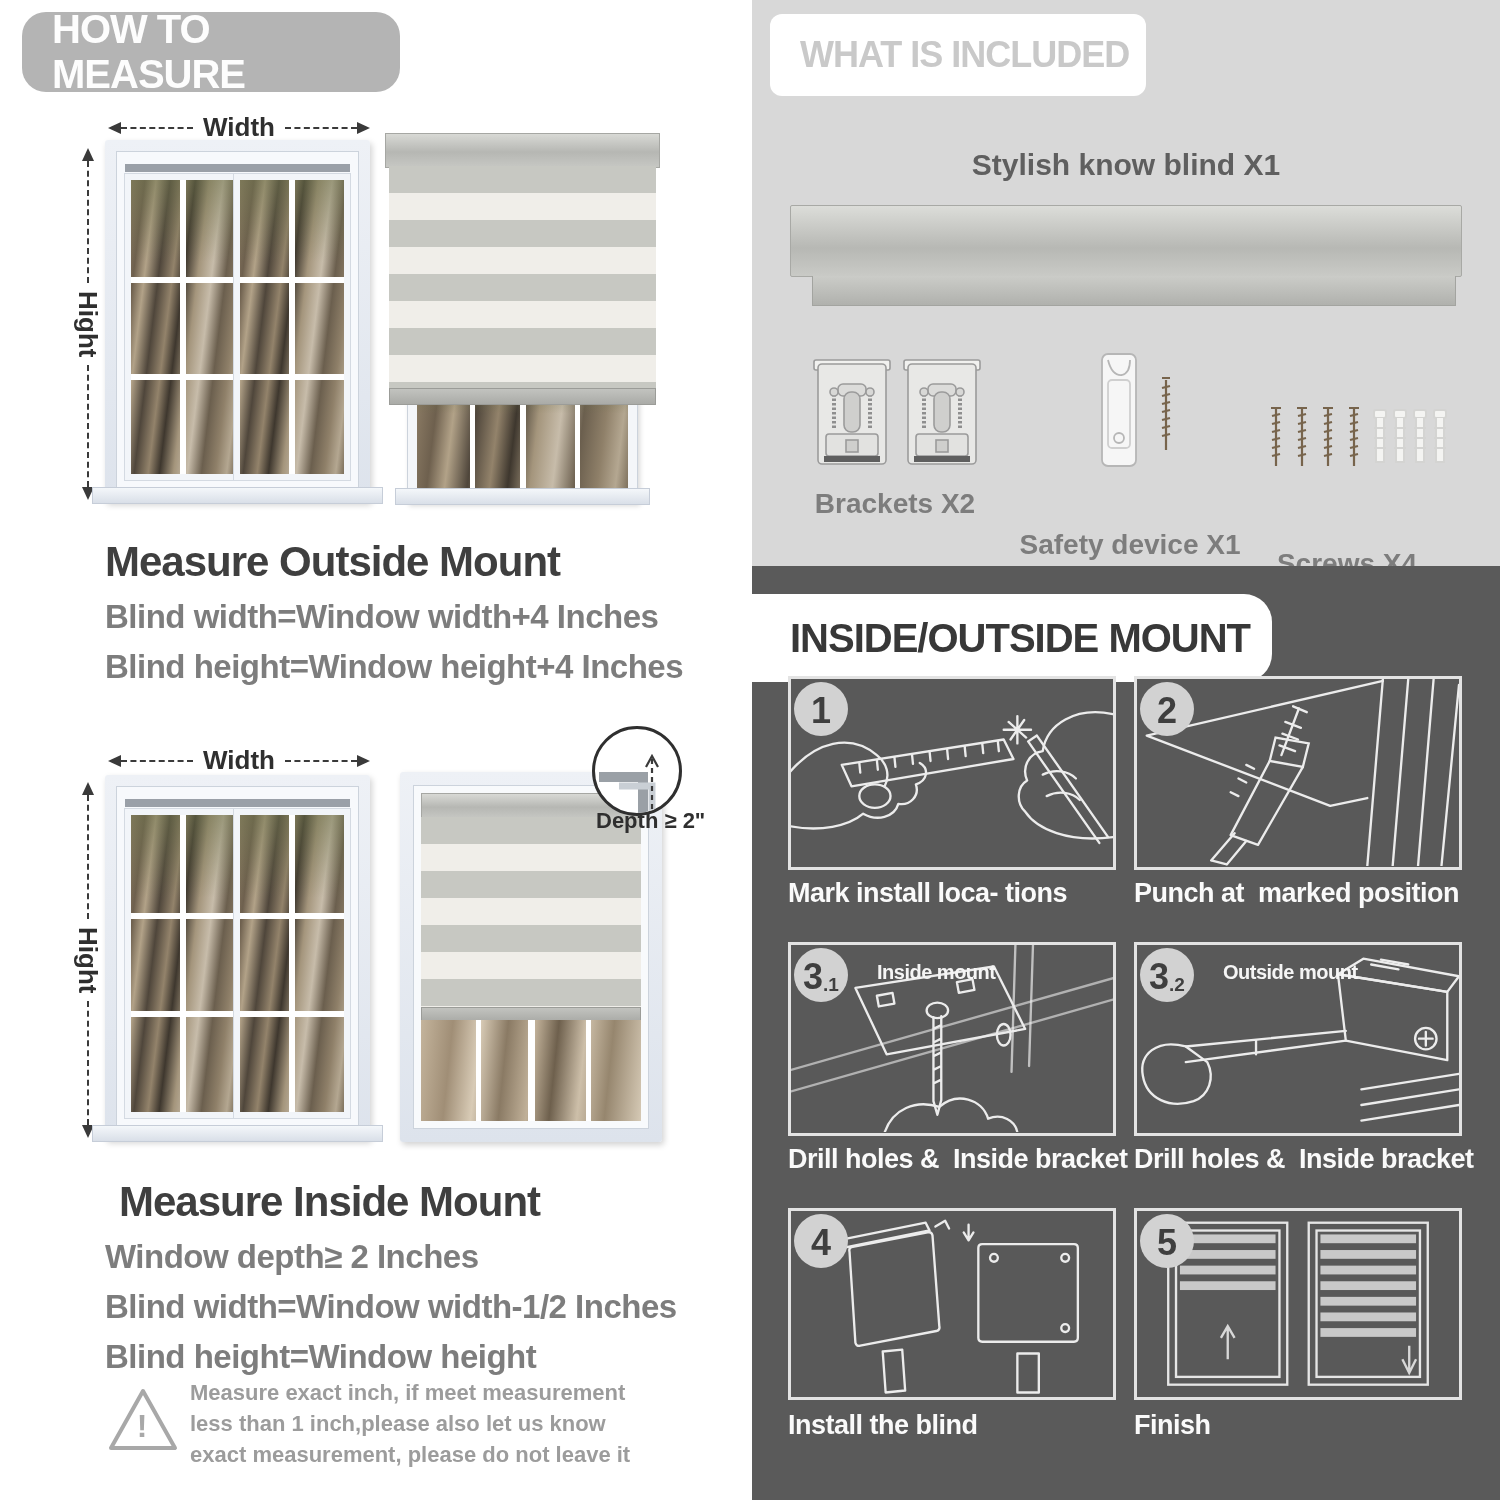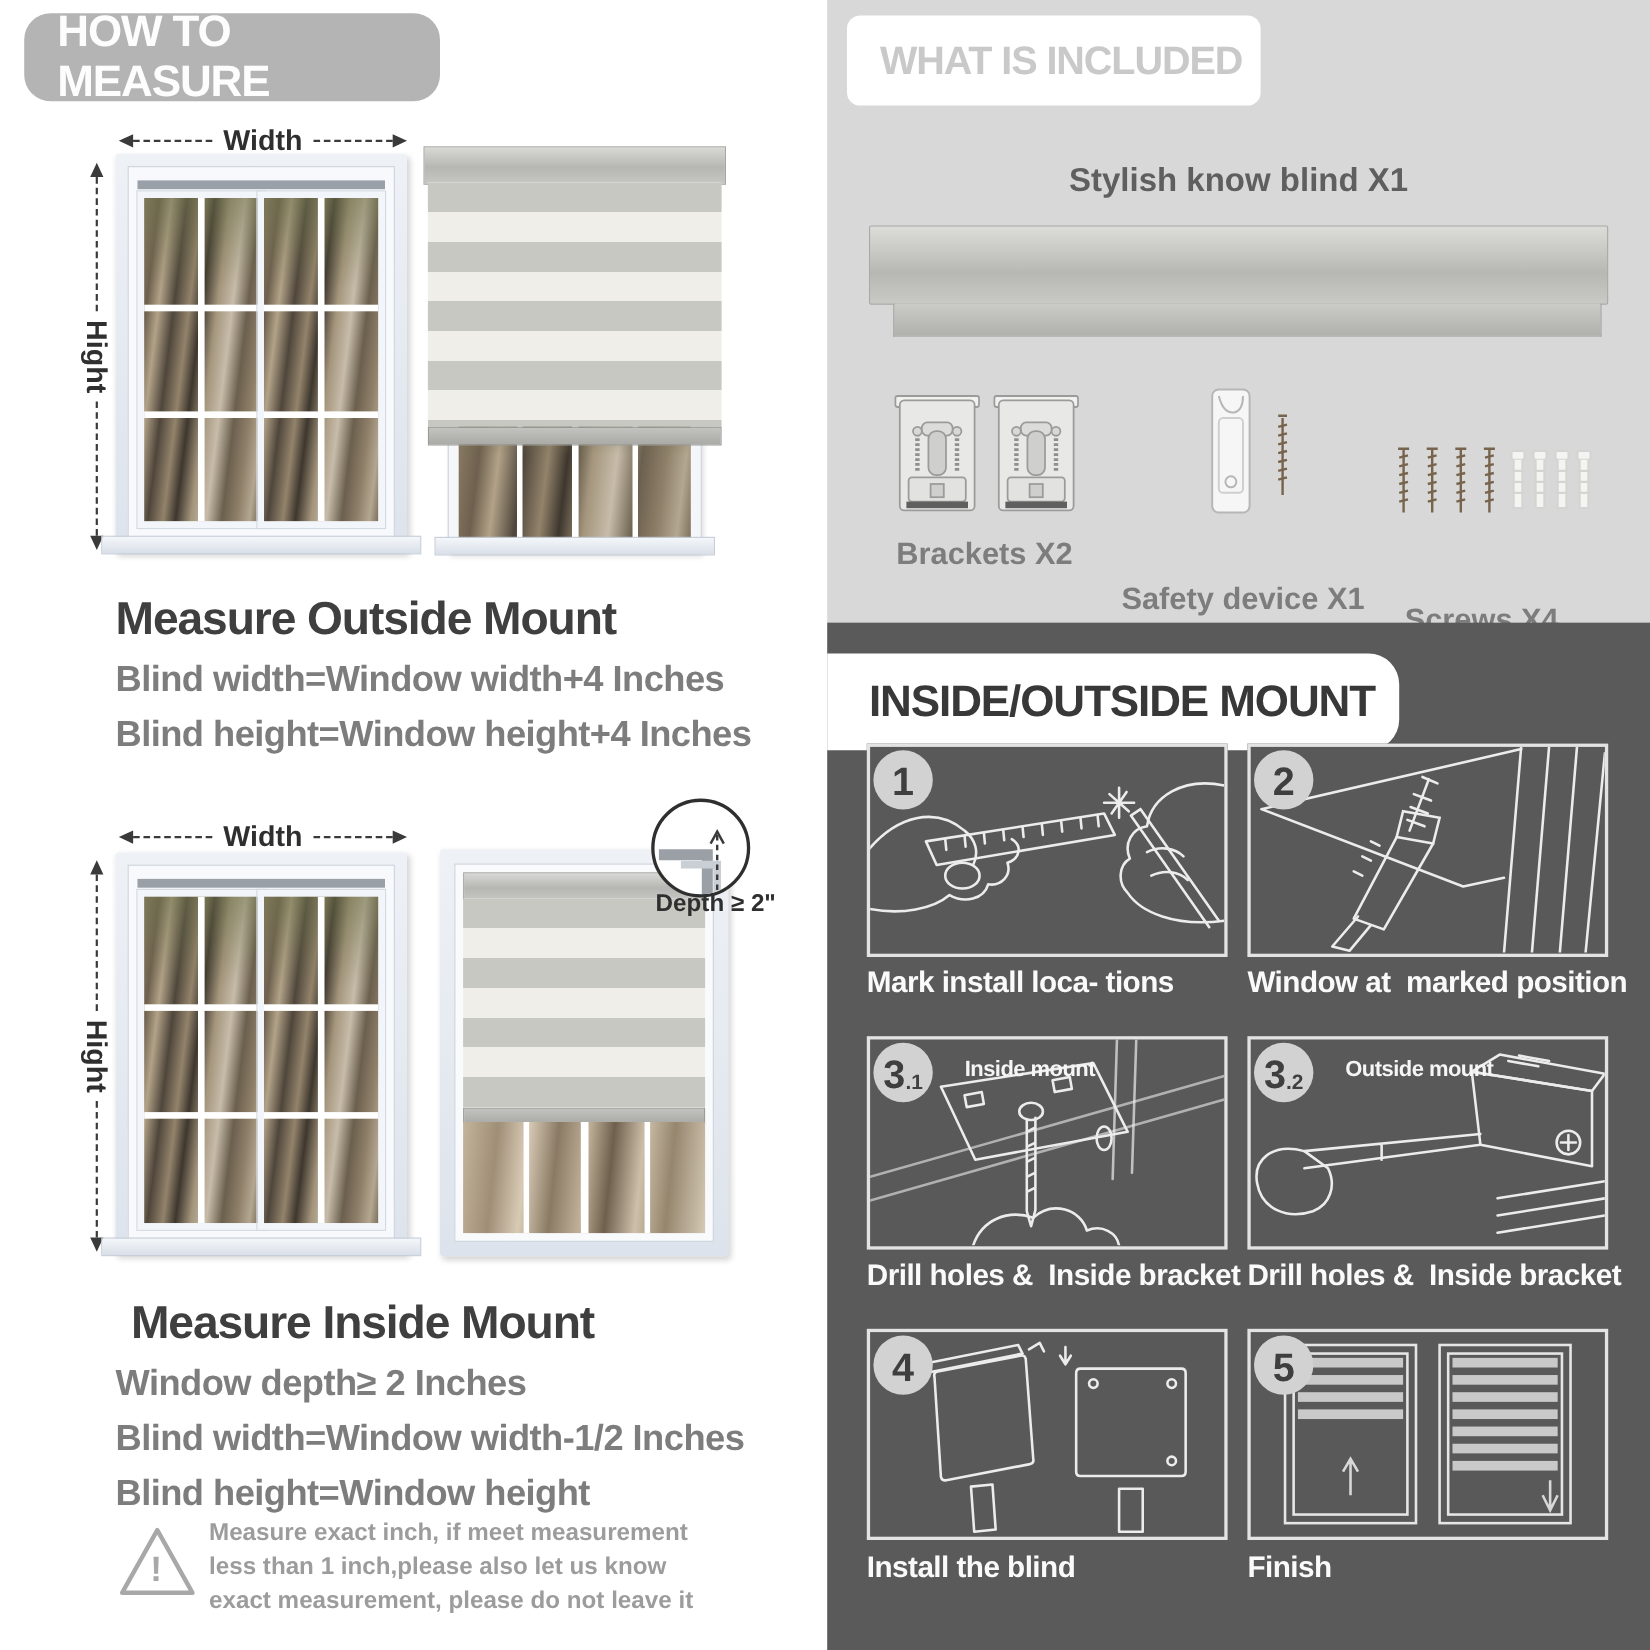--- a/index.html
+++ b/index.html
@@ -314,21 +314,21 @@
         <path d="M96,160 L136,84 M124,170 L170,90 M96,160 L124,170"></path>
         <path d="M104,120 L96,116 M112,106 L104,102 M120,92 L112,88"></path>
         <path d="M100,158 L76,186 M112,166 L92,190 M76,186 L92,190"></path>
       </g>
     </svg>
     <div class="badge">
       <span class="n">2</span>
         <span class="s"></span>
     </div>
   </div>
-  <div class="abs caption" style="left:1134px;top:878px;">Window at  marked position</div>
+  <div class="abs caption" style="left:1134px;top:878px;">Punch at  marked position</div>
 
   <div class="abs step-box" style="left:788px;top:942px;width:328px;height:194px;">
     <svg class="step-art" viewBox="0 0 330 192">
       <g stroke="#ececec" stroke-width="2.4" fill="none" stroke-linecap="round" stroke-linejoin="round">
         <path d="M230,0 L226,130 M248,0 L244,124" opacity=".7"></path>
         <path d="M0,128 L330,34 M0,150 L330,56" opacity=".6"></path>
         <path d="M66,44 L208,22 L240,86 L98,112 Z"></path>
         <path d="M88,52 L104,49 L106,60 L90,63 Z M170,38 L186,35 L188,46 L172,49 Z"></path>
         <ellipse cx="150" cy="67" rx="11" ry="8"></ellipse>
         <ellipse cx="218" cy="92" rx="7" ry="11"></ellipse>

